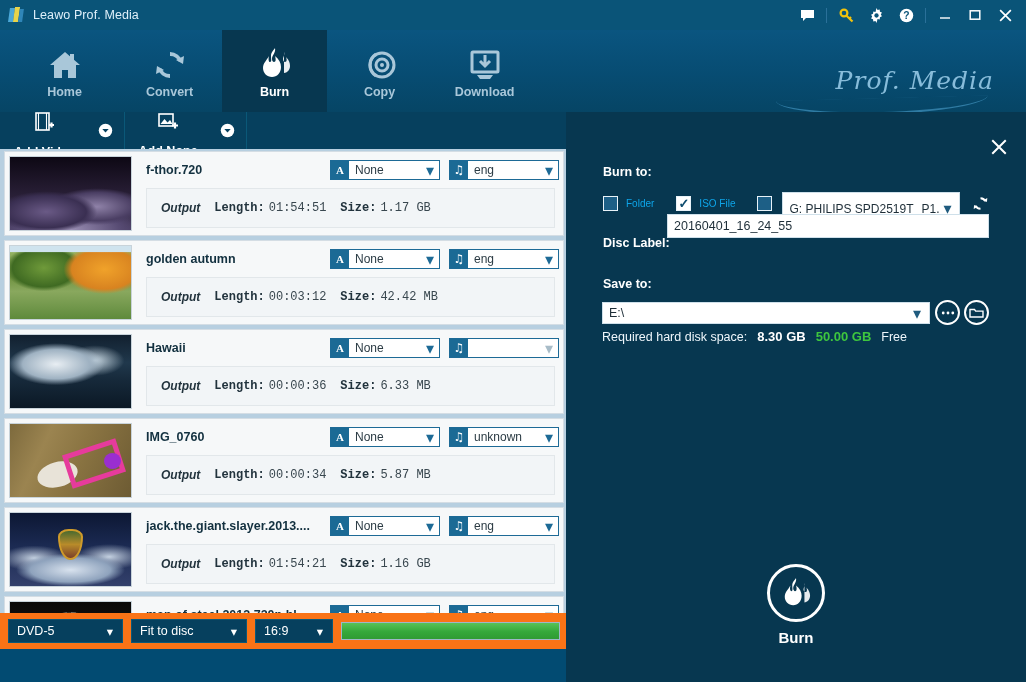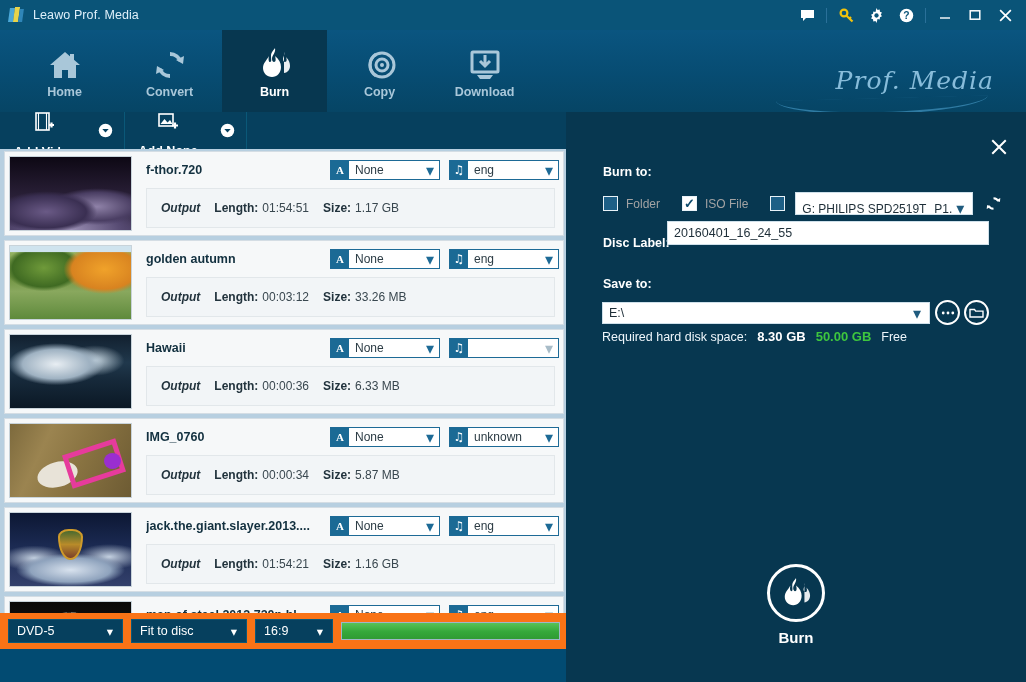--- a/index.html
+++ b/index.html
@@ -110,21 +110,21 @@
   .sel .chev { width: 18px; display: flex; align-items: center; justify-content: center;
      color: #1d6a96; }
   .sel .chev.dim { color: #a8bcc8; }
   .outbar {
     margin-top: 4px; margin-right: 4px; height: 40px; border: 1px solid #e2e7ea;
     background: #f2f5f7; display: flex; align-items: center; padding-left: 14px; gap: 14px;
   }
   .out-label { font-size: 12px; font-weight: bold; font-style: italic; color: #22333d; }
   .out-k { font-size: 12px; font-weight: bold; color: #22333d; }
   .out-v { font-size: 12px; color: #39474f; margin-left: 4px; }
-  .out-pair { display: flex; align-items: baseline; }
+  .out-pair { display: flex; align-items: baseline; font-family: Liberation Mono, monospace; }
 
   
   .bottombar {
     position: absolute; left: 0; top: 613px; width: 566px; height: 36px;
     background: #f97316; display: flex; align-items: center; padding-left: 8px; gap: 8px;
   }
   .bsel {
     height: 24px; background: #06405e; border: 1px solid #0a5878; color: #ffffff;
     font-size: 12.5px; display: flex; align-items: center; padding-left: 8px;
   }
@@ -147,35 +147,35 @@
      display: flex; align-items: center; justify-content: center; color: #ffffff; }
   .pl { color: #ffffff; font-size: 12.5px; font-weight: bold; }
   .sec-burnto { position: absolute; left: 37px; top: 53px; }
   .cbrow { position: absolute; left: 37px; top: 80px; display: flex; align-items: center; }
   .cbox {
     width: 15px; height: 15px; border: 1px solid #e8f2f8; background: #1d5f86;
     display: flex; align-items: center; justify-content: center; flex: none;
   }
   .cbox.checked { background: #ffffff; }
   .cbox .tick { color: #0d4b6d; font-size: 13px; line-height: 1; font-weight: bold; }
-  .cb-label { color: #a3a3a3; font-size: 12px; margin-left: 8px; margin-right: 22px; }
+  .cb-label { color: #0ea5e9; font-size: 10px; margin-left: 8px; margin-right: 22px; }
   .drvsel {
     width: 178px; height: 23px; background: #ffffff; border: 1px solid #cfe0ea;
     display: flex; align-items: center; margin-left: 10px; padding: 10px 4px 0 6px;
   }
   .drvsel .dname { font-size: 12px; color: #1e2e38; flex: 1; white-space: nowrap;
      overflow: hidden; }
   .drvsel .dport { font-size: 12px; color: #1e2e38; }
   .drvsel .dchev { width: 16px; display: flex; align-items: center;
      justify-content: center; color: #1f5b7e; }
   .refresh { margin-left: 12px; color: #ffffff; display: flex; align-items: center; }
 
   .sec-disclabel { position: absolute; left: 37px; top: 124px; }
   .dl-input {
-    position: absolute; left: 101px; top: 109px; width: 322px; height: 24px;
+    position: absolute; left: 101px; top: 102px; width: 322px; height: 24px;
     background: #ffffff; border: 1px solid #cfe0ea; font-size: 12.5px; color: #1e2e38;
     display: flex; align-items: center; padding-left: 6px;
   }
   .sec-saveto { position: absolute; left: 37px; top: 165px; }
   .save-sel {
     position: absolute; left: 36px; top: 190px; width: 328px; height: 22px;
     background: #ffffff; border: 1px solid #cfe0ea; display: flex; align-items: center;
     padding: 0 4px 0 6px;
   }
   .save-sel .sval { flex: 1; font-size: 12.5px; color: #1e2e38; }
@@ -459,21 +459,21 @@
         </div>
       </div>
       <div class="outbar">
         <span class="out-label">Output</span>
         <span class="out-pair">
           <span class="out-k">Length:</span>
           <span class="out-v">00:03:12</span>
         </span>
         <span class="out-pair">
           <span class="out-k">Size:</span>
-          <span class="out-v">33.26 MB</span>
+          <span class="out-v">42.42 MB</span>
         </span>
       </div>
     </div>
   </div>
 
   <div class="row">
     <div class="thumb">
         <div class="t3"></div>
       </div>
     <div class="rowbody">

